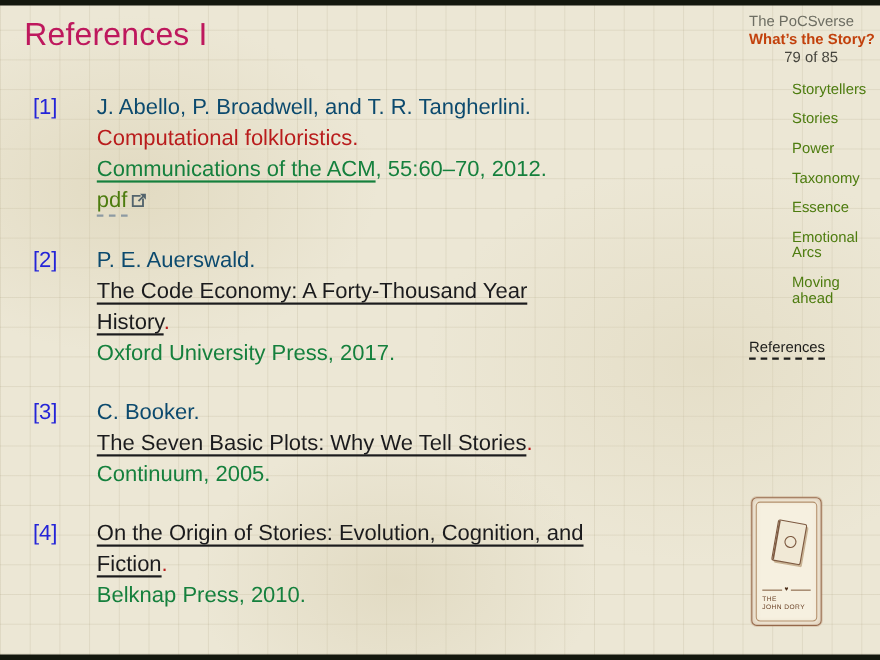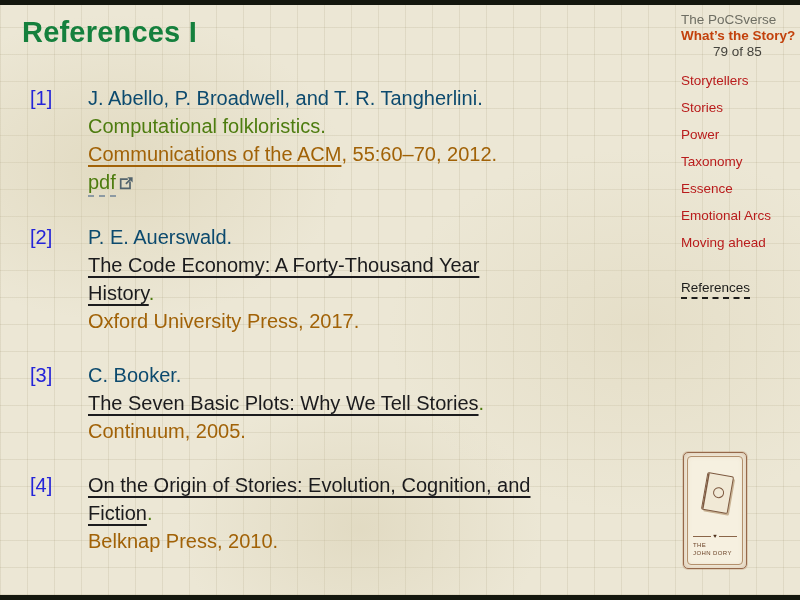--- a/index.html
+++ b/index.html
@@ -13,47 +13,47 @@
       radial-gradient(ellipse 260px 190px at 45% 88%, rgba(209,199,166,.38), transparent 70%),
       linear-gradient(to right, rgba(158,147,112,.17) 1px, transparent 1px),
       linear-gradient(to bottom, rgba(158,147,112,.17) 1px, transparent 1px);
     background-size:auto,auto,auto,27px 27px,27px 27px;
   }
   .bar{position:absolute;left:0;width:800px;height:5px;background:#14170e;z-index:6;}
   .bar.top{top:0;}
   .bar.bottom{bottom:0;}
 
   .slide-title{position:absolute;left:22px;top:16px;margin:0;
-    font-size:29px;font-weight:bold;color:#15803d;letter-spacing:.2px;}
+    font-size:29px;font-weight:normal;color:#be185d;letter-spacing:.2px;}
 
   
   .refs{position:absolute;left:30px;top:84px;width:648px;}
   .ref-entry{display:flex;margin-bottom:26px;}
   .ref-label{flex:0 0 58px;width:58px;font-size:20px;line-height:28px;color:#2424d8;}
   .ref-lines{flex:1;}
   .ref-line{font-size:20px;line-height:28px;color:#1b1b1d;white-space:nowrap;}
   .seg-author{color:#0c4a6e;}
-  .seg-plain{color:#4d7c0f;}
+  .seg-plain{color:#b91c1c;}
   .seg-title-link{color:#1b1b1d;text-decoration:underline;text-underline-offset:4px;
     text-decoration-thickness:1.5px;cursor:pointer;}
-  .seg-link{color:#a16207;}
+  .seg-link{color:#15803d;}
   .seg-link-u{text-decoration:underline;text-underline-offset:4px;
     text-decoration-thickness:1.5px;cursor:pointer;}
   .seg-pdf{color:#4d7c0f;display:inline-block;line-height:24px;
     border-bottom:2px dashed #8d9aa3;padding-bottom:1px;cursor:pointer;}
   .ext-icon{display:inline-block;margin-left:2px;vertical-align:-2px;cursor:pointer;}
   .ext-icon svg{display:block;}
 
   
   .sidebar{position:absolute;left:681px;top:12px;width:116px;z-index:2;}
   .kicker{font-size:13.5px;line-height:16px;color:#6e6e63;}
   .deck-title{font-size:13.5px;line-height:16px;font-weight:bold;color:#c2410c;}
   .page-ind{font-size:13.5px;line-height:16px;color:#45443d;margin-left:32px;}
   .nav{margin-top:14px;}
-  .nav-item{font-size:13.5px;line-height:14px;color:#b91c1c;margin-bottom:13px;cursor:pointer;}
+  .nav-item{font-size:13.5px;line-height:14px;color:#4d7c0f;margin-bottom:13px;cursor:pointer;margin-left:39px;}
   .nav-current{display:inline-block;font-size:13.5px;color:#1d1d1b;
     border-bottom:2px dashed #1d1d1b;padding-bottom:2px;margin-top:17px;cursor:pointer;}
 
   
   .card{position:absolute;left:683px;top:452px;width:62px;height:115px;
     background:#f6f0e0;border:1px solid #95684a;border-radius:5px;
     box-shadow:0 0 0 1px rgba(170,120,80,.25), inset 0 0 7px rgba(150,100,60,.35);z-index:2;}
   .card-frame{position:absolute;left:3px;right:3px;top:3px;bottom:3px;
     border:1px solid #b3906c;border-radius:4px;}
   .book{position:absolute;left:16px;top:17px;width:25px;height:36px;background:#f1e9d6;

